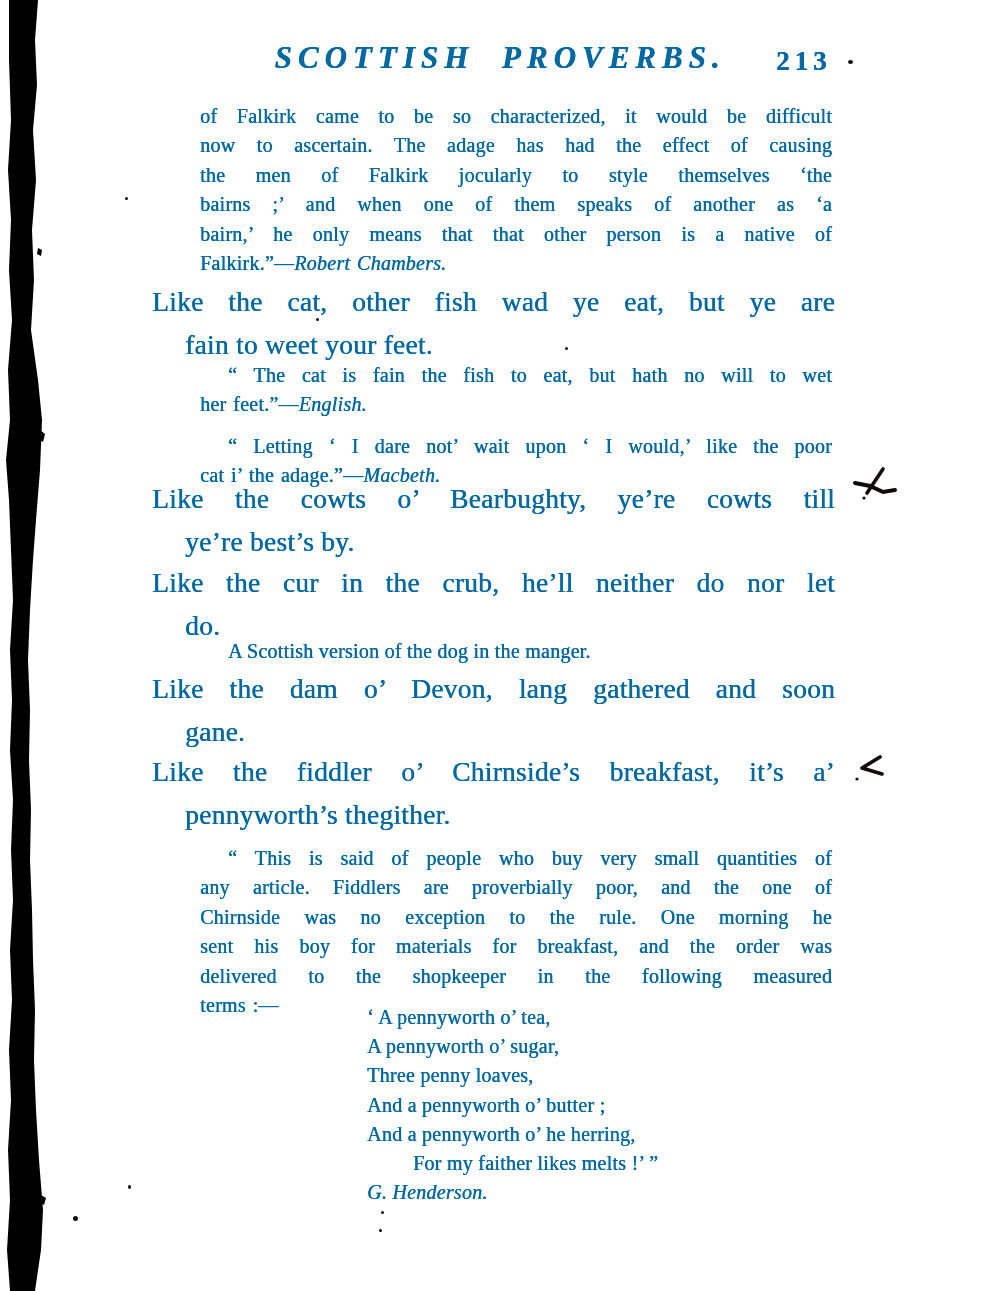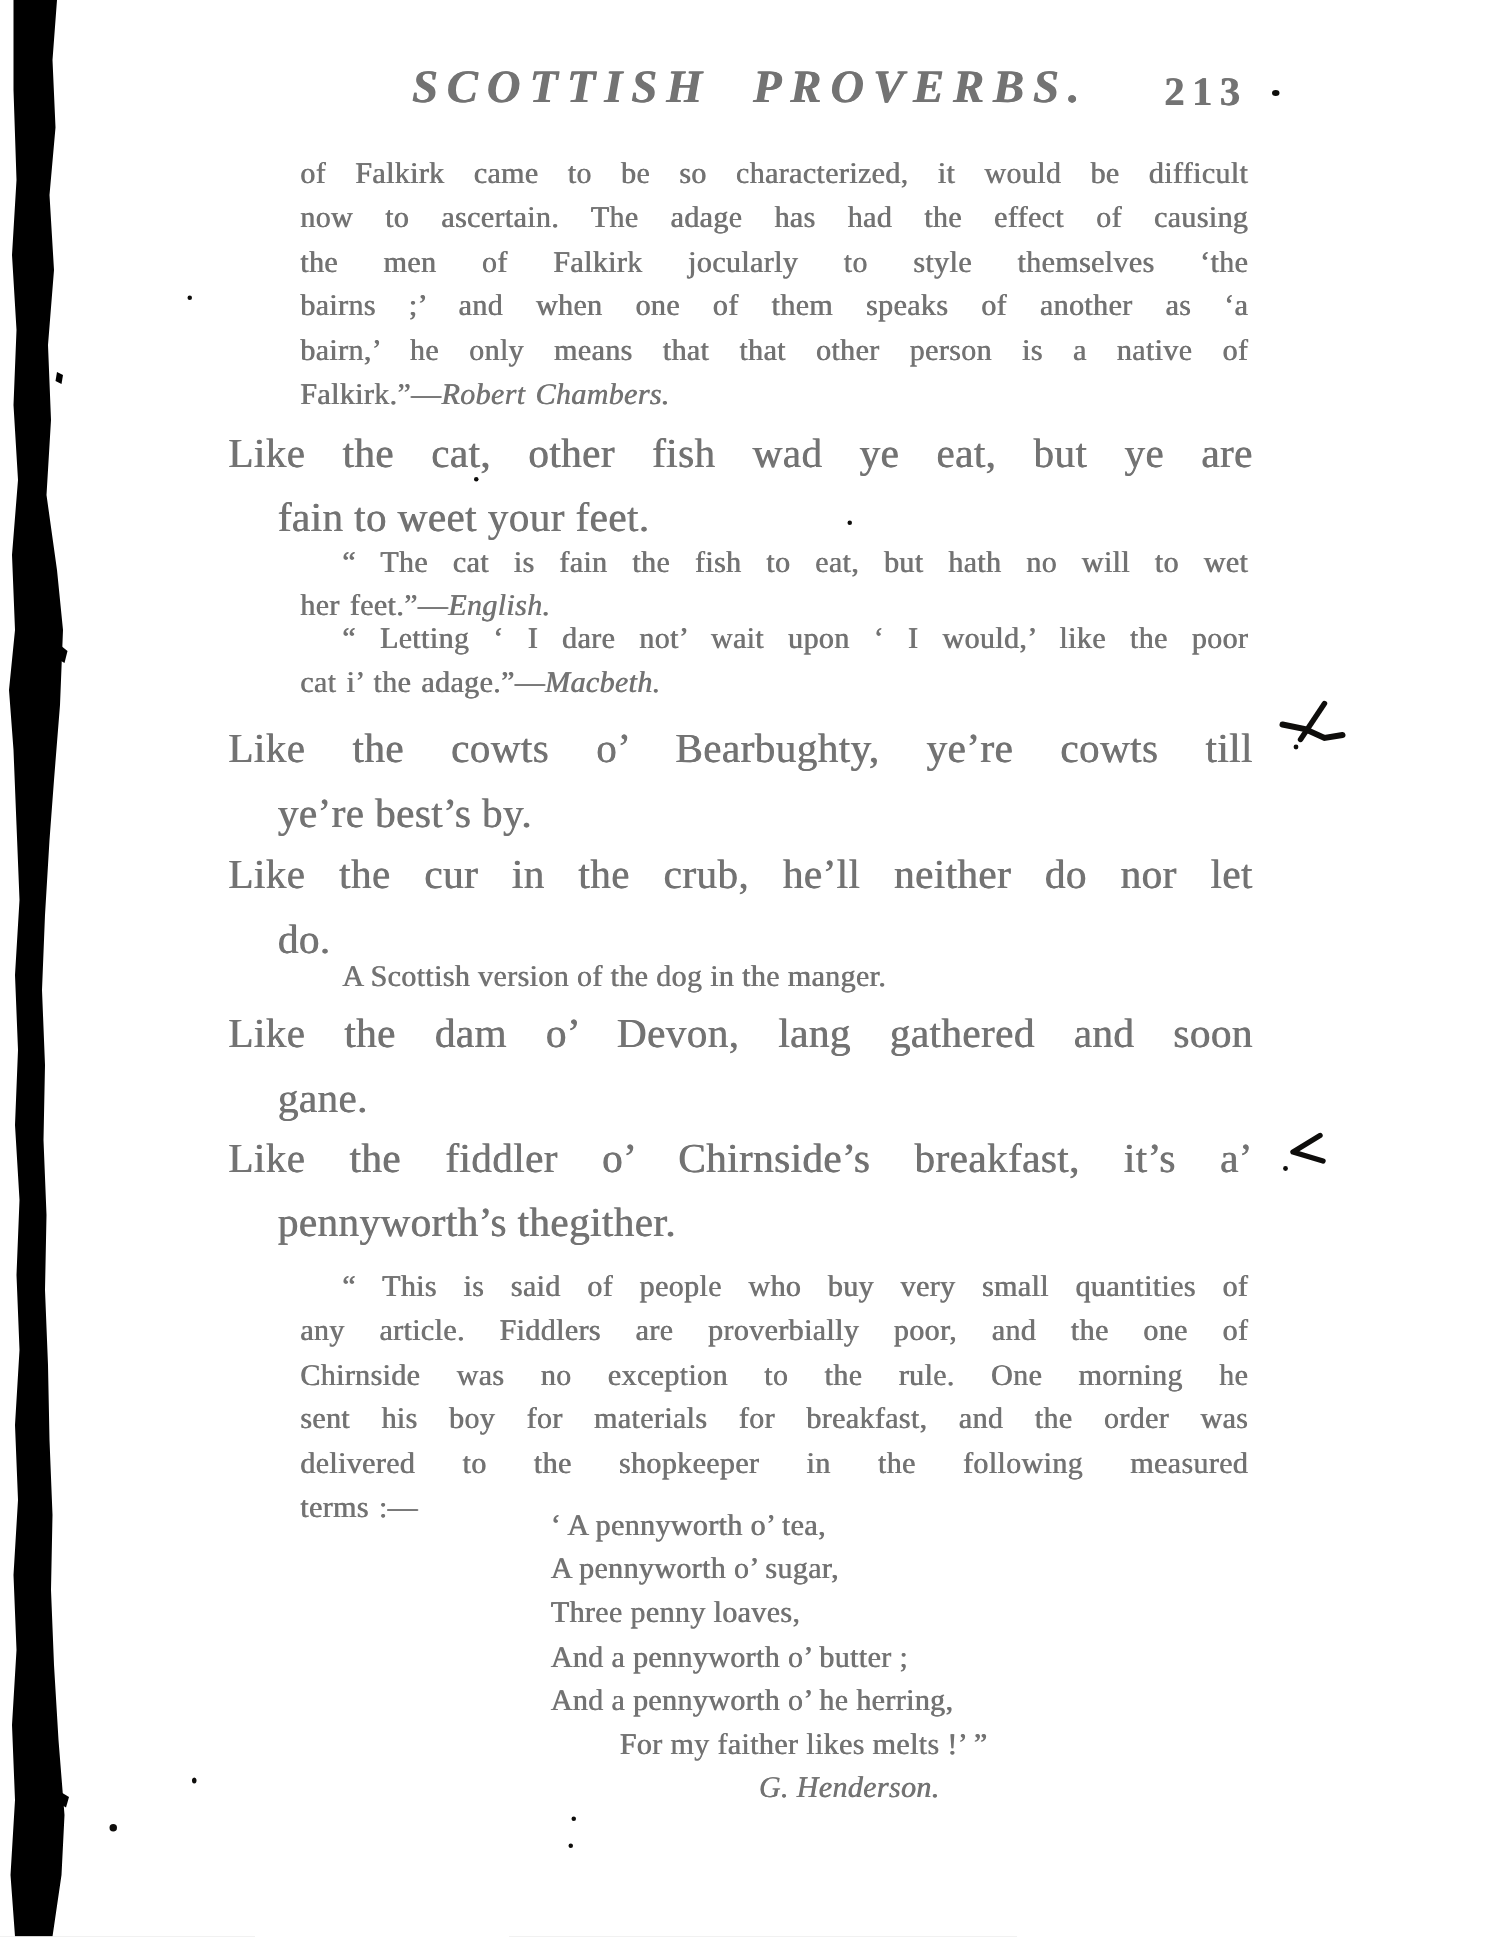--- a/index.html
+++ b/index.html
@@ -1,21 +1,21 @@
 <!DOCTYPE html>
 <html><head>
 <meta charset="utf-8">
 <style>
   html,body{margin:0;padding:0;background:#e8e8e8;}
   .page{
     position:relative;
     width:1000px;height:1291px;
     background:#ffffff;
     font-family:"Liberation Serif","DejaVu Serif",serif;
-    color:#737373;
+    color:#0369a1;
     overflow:hidden;
     text-shadow:0.45px 0.25px 0 currentColor;
     letter-spacing:0.25px;
   }
   .block{position:absolute;}
   
   .hdr{
     top:40px;left:0;width:100%;
     text-align:center;
     font-style:italic;font-weight:600;
@@ -39,21 +39,21 @@
   .proverb .cont{padding-left:33px;}
   .j{text-align:justify;text-align-last:justify;}
   .ind{padding-left:28px;}
   .attr{font-style:italic;}
   
   .verse{
     left:367px;width:398px;
     font-size:20px;line-height:29.2px;
   }
   .verse .deep{padding-left:46px;}
-  .verse .sig{text-align:center;font-style:italic;}
+  .verse .sig{text-align:left;font-style:italic;}
   
   .gutter{top:0;left:0;}
   .mark{position:absolute;}
   .speck{position:absolute;background:#0e0d0b;border-radius:50%;}
 </style>
 </head>
 <body>
 
 <div class="page">
 
@@ -86,21 +86,21 @@
   <div class="block proverb" style="top:280px;">
     <div class="j">Like the cat, other fish wad ye eat, but ye are</div>
     <div class="cont">fain to weet your feet.</div>
   </div>
 
   <div class="block note" style="top:361px;">
     <div class="j ind">“ The cat is fain the fish to eat,  but hath no will to wet</div>
     <div><span>her feet.”—</span><i class="attr">English.</i></div>
   </div>
 
-  <div class="block note" style="top:412px;">
+  <div class="block note" style="top:432px;">
     <div class="j ind">“ Letting ‘ I dare not’ wait upon ‘ I would,’ like the poor</div>
     <div><span>cat i’ the adage.”—</span><i class="attr">Macbeth.</i></div>
   </div>
 
   <div class="block proverb" style="top:477px;">
     <div class="j">Like the cowts o’ Bearbughty, ye’re cowts till</div>
     <div class="cont">ye’re best’s by.</div>
   </div>
 
   <div class="block proverb" style="top:561px;">

